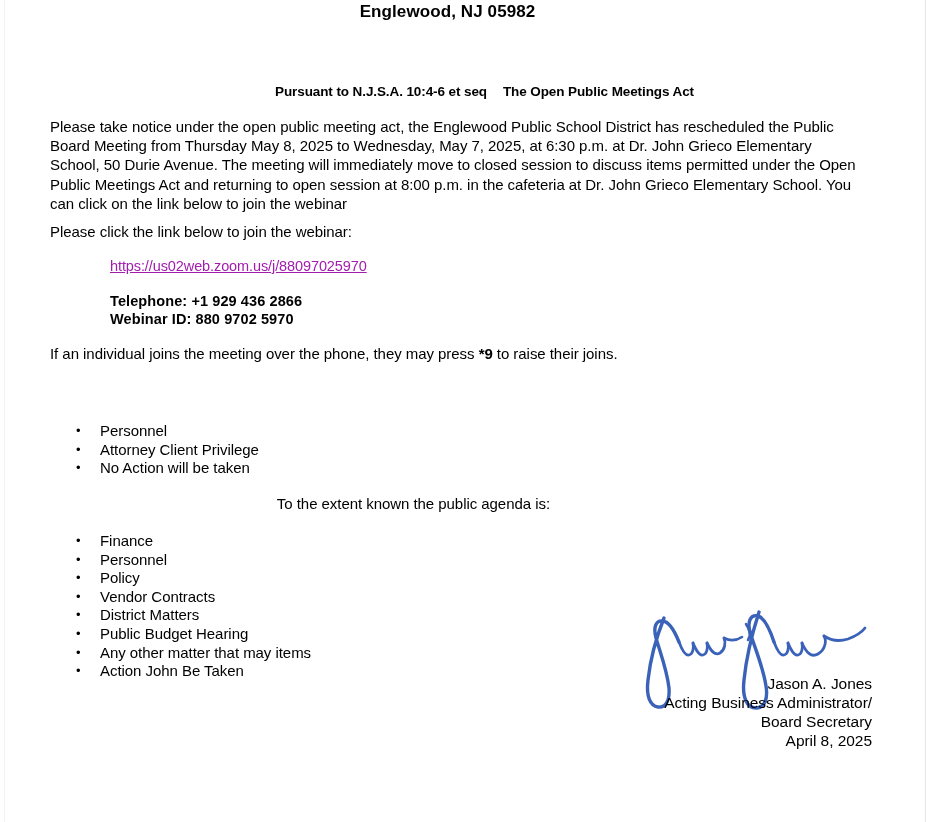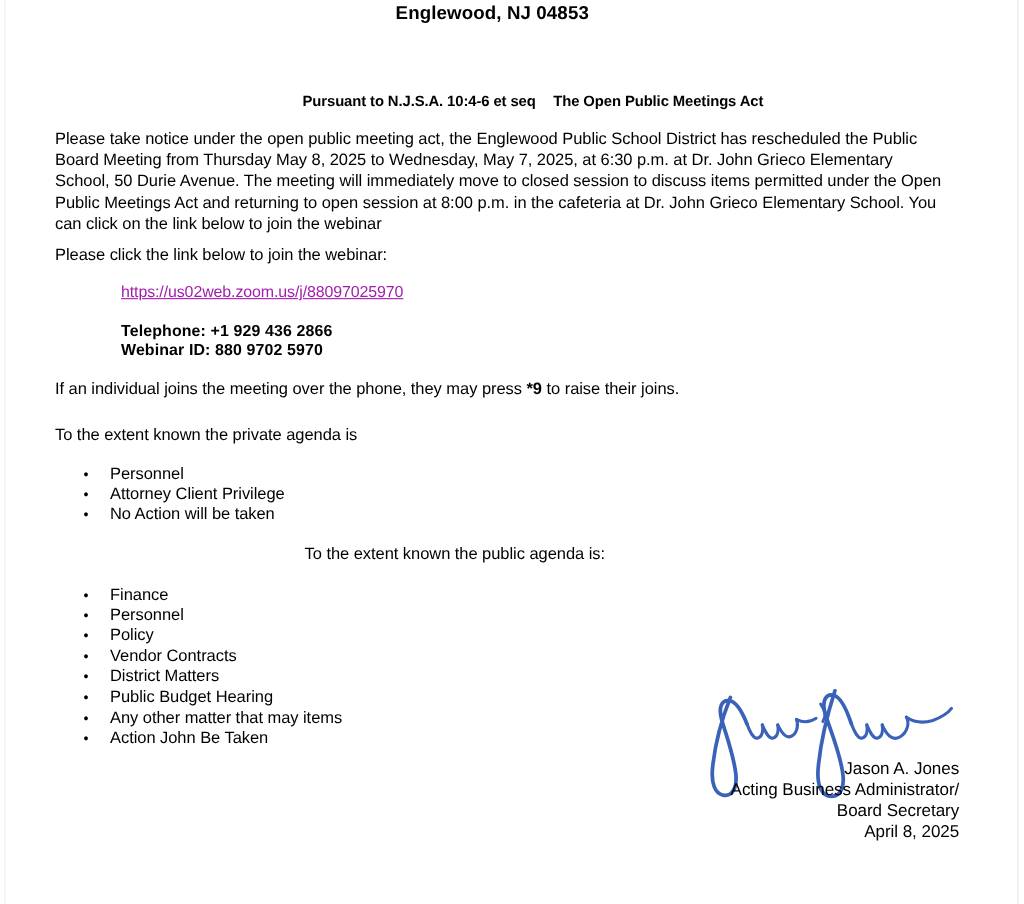--- a/index.html
+++ b/index.html
@@ -174,21 +174,21 @@
   }
   ul.public-agenda {
     top: 532px;
     left: 50px;
     width: 420px;
   }
 
   
   .signature-area {
     position: absolute;
-    top: 624px;
+    top: 608px;
     left: 560px;
     width: 320px;
     height: 160px;
   }
   .signature-ink {
     position: absolute;
     top: 0;
     left: 74px;
     width: 250px;
     height: 110px;
@@ -207,41 +207,40 @@
   .sig-block div { white-space: nowrap; }
 </style>
 </head>
 <body>
 
 <div class="page">
 
   <div class="scan-edge-left"></div>
   <div class="scan-edge-right"></div>
 
-  <div class="city-line">Englewood, NJ 04853</div>
+  <div class="city-line">Englewood, NJ 05982</div>
 
 
   <div class="doc-subtitle"><span>Pursuant to N.J.S.A. 10:4-6 et seq</span><span class="gap"></span><span>The Open Public Meetings Act</span></div>
 
   <div class="para para-main">Please take notice under the open public meeting act, the Englewood Public School District has rescheduled the Public Board Meeting from Thursday May 8, 2025 to Wednesday, May 7, 2025, at 6:30 p.m. at Dr. John Grieco Elementary School, 50 Durie Avenue. The meeting will immediately move to closed session to discuss items permitted under the Open Public Meetings Act and returning to open session at 8:00 p.m. in the cafeteria at Dr. John Grieco Elementary School. You can click on the link below to join the webinar</div>
 
   <div class="para para-joinlink">Please click the link below to join the webinar:</div>
 
   <div class="zoom-link-row">
     <a class="zoom-link" href="#">https://us02web.zoom.us/j/88097025970</a>
   </div>
 
   <div class="dial-block">
     <div>Telephone: +1 929 436 2866</div>
     <div>Webinar ID: 880 9702 5970</div>
   </div>
 
   <div class="para para-star9"><span>If an individual joins the meeting over the phone, they may press </span><b>*9</b><span> to raise their joins.</span></div>
 
-  <div class="para para-private-head">To the extent known the private agenda is</div>
 
   <ul class="agenda private-agenda">
     <li>Personnel</li>
     <li>Attorney Client Privilege</li>
     <li>No Action will be taken</li>
   </ul>
 
   <div class="para para-public-head">To the extent known the public agenda is:</div>
 
   <ul class="agenda public-agenda">

